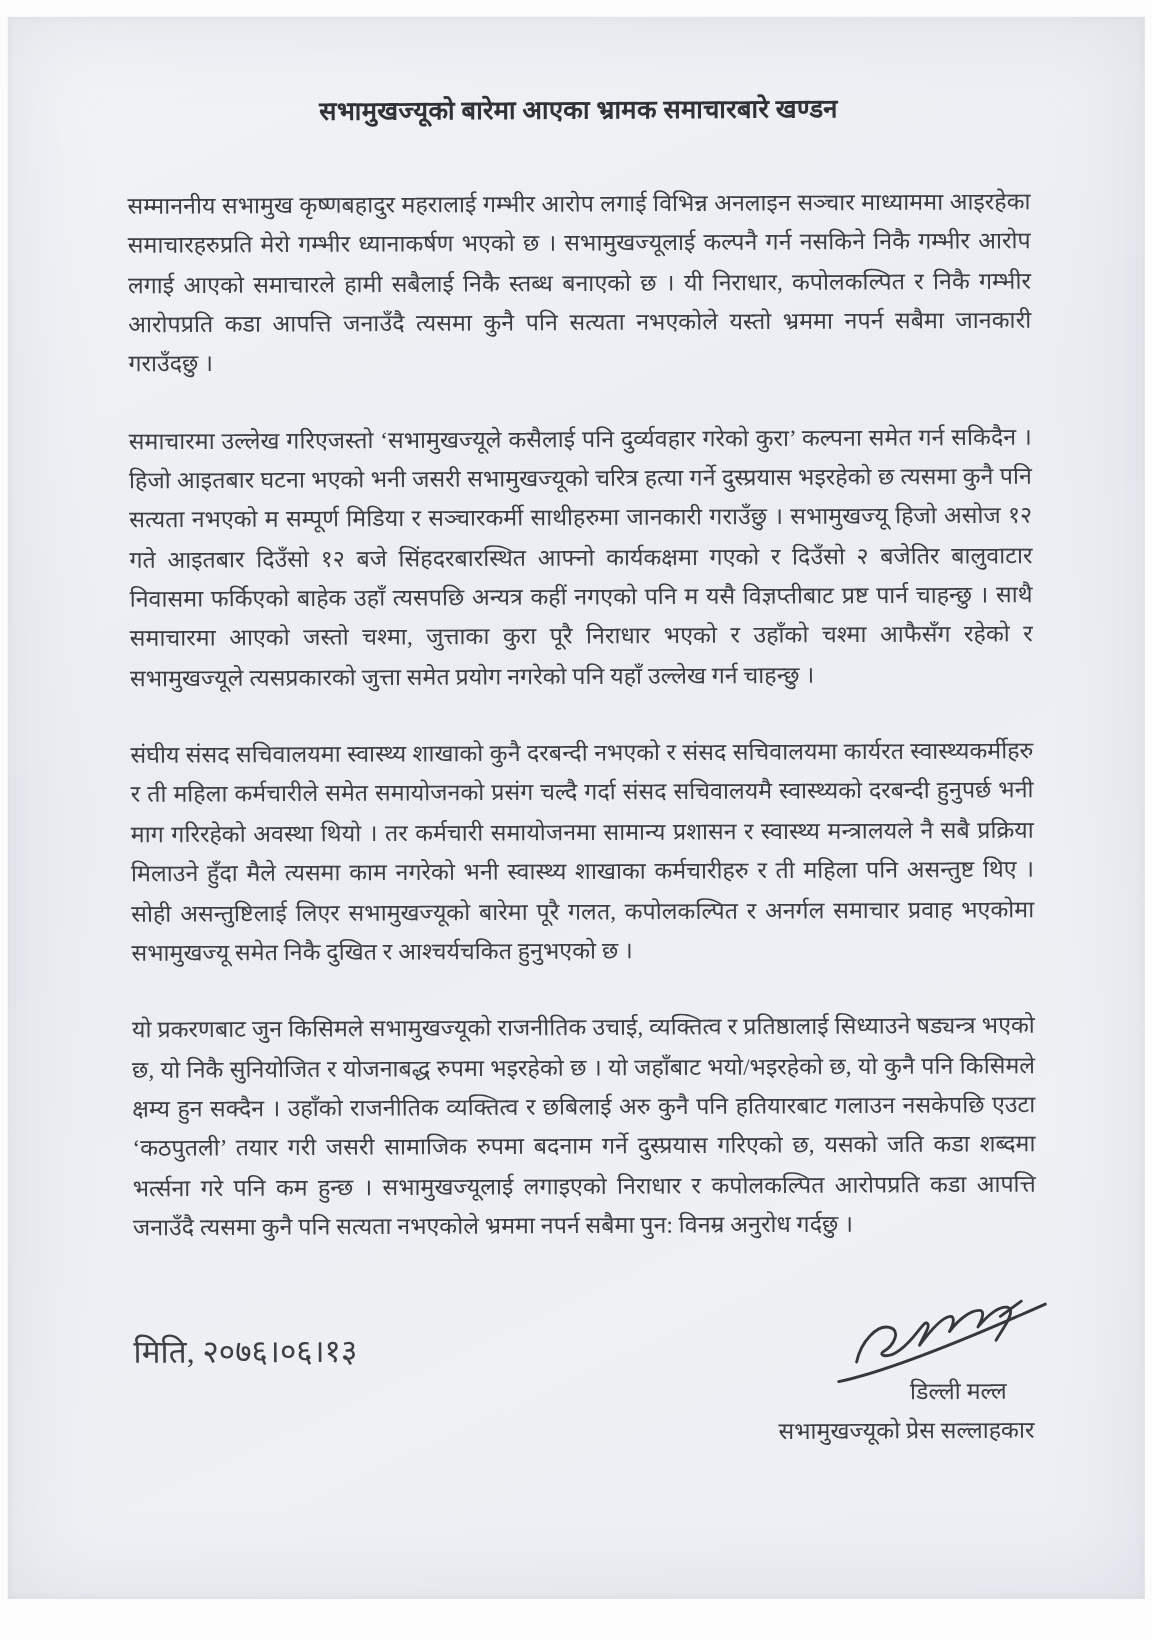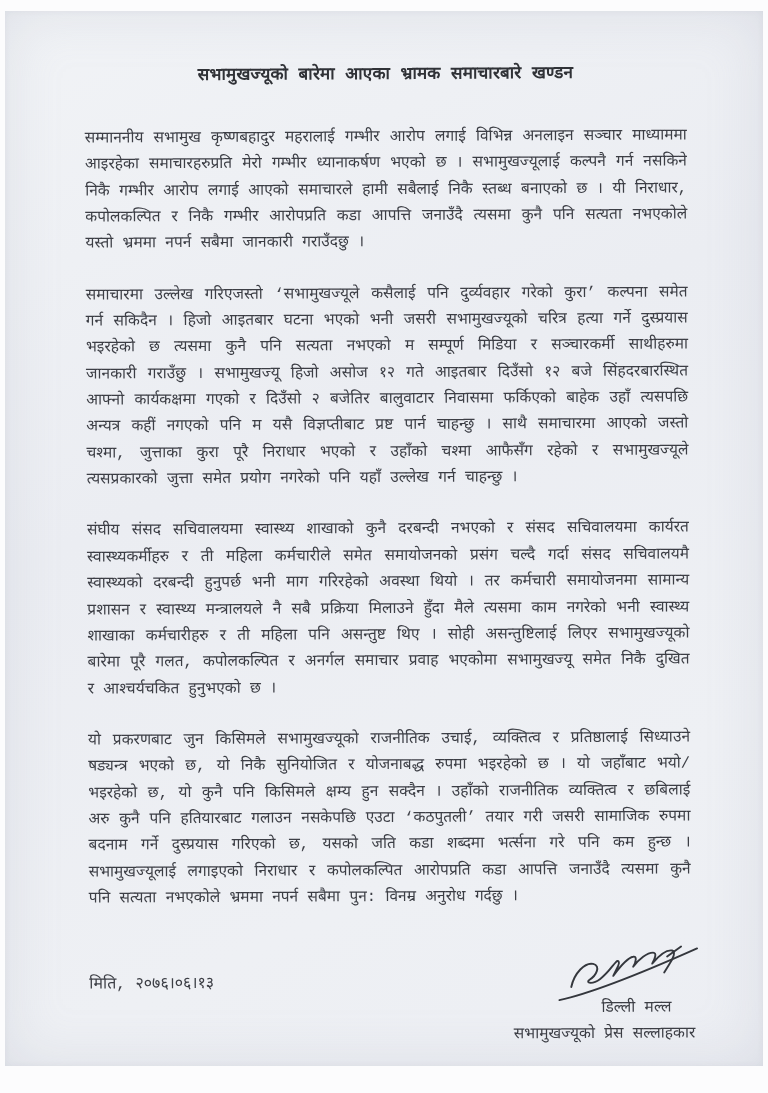--- a/index.html
+++ b/index.html
@@ -6,21 +6,21 @@
     margin: 0;
     padding: 0;
     background: #ffffff;
   }
   .scan {
     position: relative;
     width: 768px;
     height: 1093px;
     background: #fcfcfd;
     overflow: hidden;
-    font-family: Liberation Mono, monospace;
+    font-family: Liberation Serif, serif;
   }
   .paper {
     position: absolute;
     left: 5px;
     top: 11px;
     right: 5px;
     bottom: 27px;
     background: linear-gradient(155deg, #f1f3f6 0%, #ebedf2 40%, #eef0f4 75%, #eceef3 100%);
     box-shadow: inset 0 0 55px rgba(158, 166, 180, 0.22), inset 0 0 6px rgba(170,176,188,0.18);
   }
@@ -47,21 +47,21 @@
     margin: 0 0 25px 0;
     color: #3c3e45;
   }
   .footer {
     display: flex;
     justify-content: space-between;
     align-items: flex-end;
     margin-top: 34px;
   }
   .date-line {
-    font-size: 16px;
+    font-size: 21px;
     color: #3c3e45;
     margin-bottom: 52px;
     white-space: nowrap;
   }
   .signature-block {
     text-align: center;
     margin-right: -18px;
   }
   .sig-svg {
     display: block;

